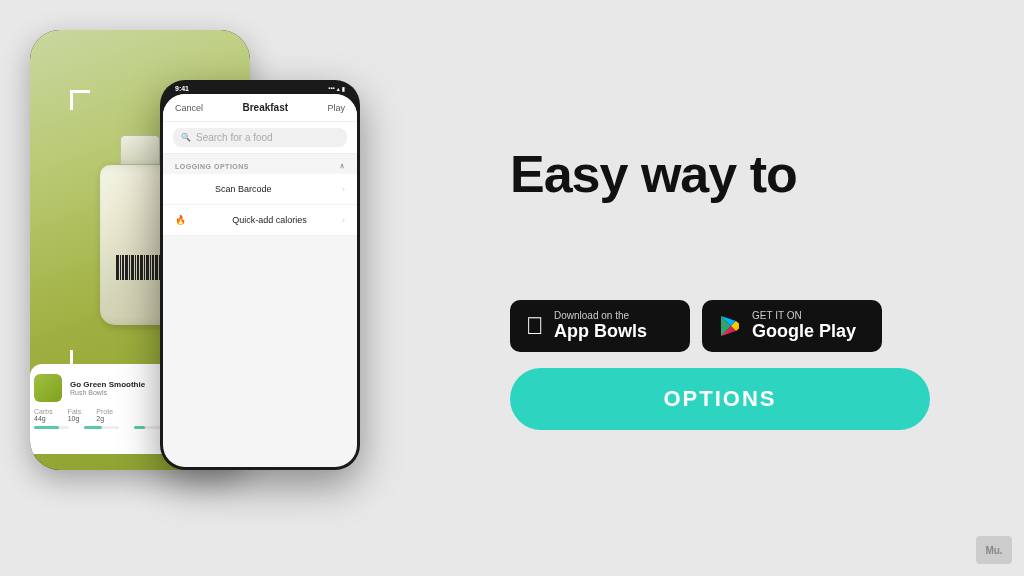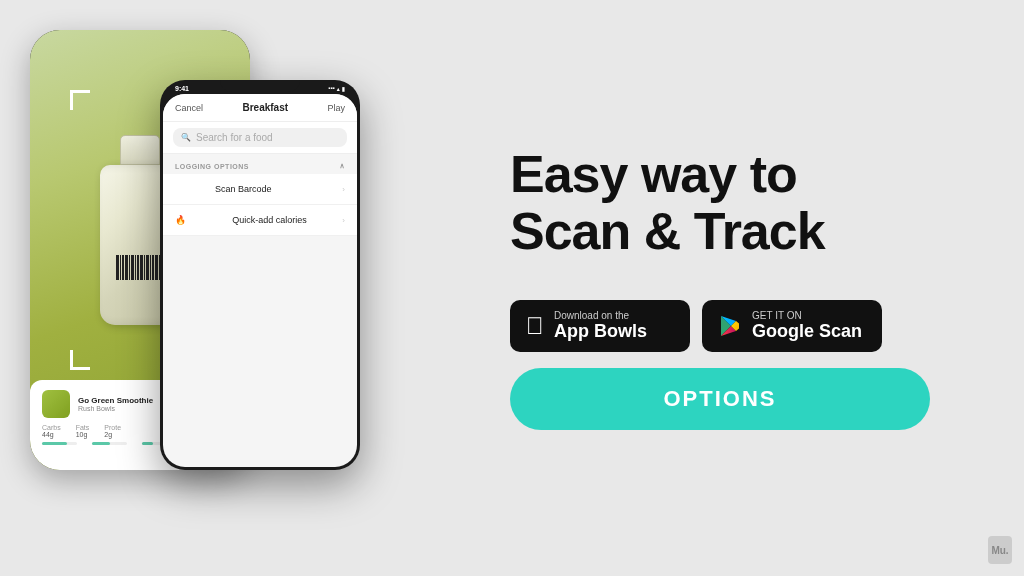--- a/index.html
+++ b/index.html
@@ -116,27 +116,27 @@
       height: 20px;
     }
     .scan-corner.tl { top: 60px; left: 40px; border-top: 3px solid white; border-left: 3px solid white; }
     .scan-corner.tr { top: 60px; right: 40px; border-top: 3px solid white; border-right: 3px solid white; }
     .scan-corner.bl { bottom: 100px; left: 40px; border-bottom: 3px solid white; border-left: 3px solid white; }
     .scan-corner.br { bottom: 100px; right: 40px; border-bottom: 3px solid white; border-right: 3px solid white; }
 
     
     .food-card {
       position: absolute;
-      bottom: 0;
+      bottom: 16px;
       left: 0;
       right: 0;
       height: 90px;
       background: white;
       border-radius: 12px 12px 0 0;
-      padding: 10px 12px;
+      padding: 10px 4px;
     }
 
     .food-card-top {
       display: flex;
       align-items: center;
       gap: 8px;
       margin-bottom: 6px;
     }
 
     .food-icon {
@@ -345,21 +345,21 @@
       display: inline-block;
       text-align: center;
       max-width: 420px;
     }
 
     
     .watermark {
       position: absolute;
       bottom: 12px;
       right: 12px;
-      width: 24px;
+      width: 36px;
       height: 28px;
       background: #ccc;
       border-radius: 4px;
       display: flex;
       align-items: center;
       justify-content: center;
       font-size: 10px;
       color: #888;
       font-weight: 700;
     }
@@ -488,21 +488,21 @@
         <span class="app-menu-chevron">›</span>
       </div>
     </div>
   </div>
 
 </div>
 
 <div class="right-section">
   <div class="headline">
     <span>Easy way to</span><br>
-    <span>Scan &amp; Track</span><br>
+    <br>
   </div>
 
   <div class="store-buttons">
 
     <div class="store-btn">
       <span class="store-btn-icon"></span>
       <div class="store-btn-text-wrap">
         <span class="store-btn-sub">Download on the</span>
         <span class="store-btn-name">App Bowls</span>
       </div>
@@ -529,21 +529,21 @@
             <stop offset="100%" style="stop-color:#2da771"></stop>
           </linearGradient>
         </defs>
         <path d="M3,2 L13,12 L3,22 L3,2Z" fill="url(#gp4)"></path>
         <path d="M3,2 L13,12 L18,7 L3,2Z" fill="url(#gp1)"></path>
         <path d="M3,22 L13,12 L18,17 L3,22Z" fill="url(#gp3)"></path>
         <path d="M18,7 L13,12 L18,17 L21,14.5 L21,9.5 L18,7Z" fill="url(#gp2)"></path>
       </svg>
       <div class="store-btn-text-wrap">
         <span class="store-btn-sub">GET IT ON</span>
-        <span class="store-btn-name">Google Scan</span>
+        <span class="store-btn-name">Google Play</span>
       </div>
     </div>
   </div>
 
   <button class="install-btn">OPTIONS</button>
 </div>
 
 <div class="watermark">Mu.</div>
 
 </body></html>

